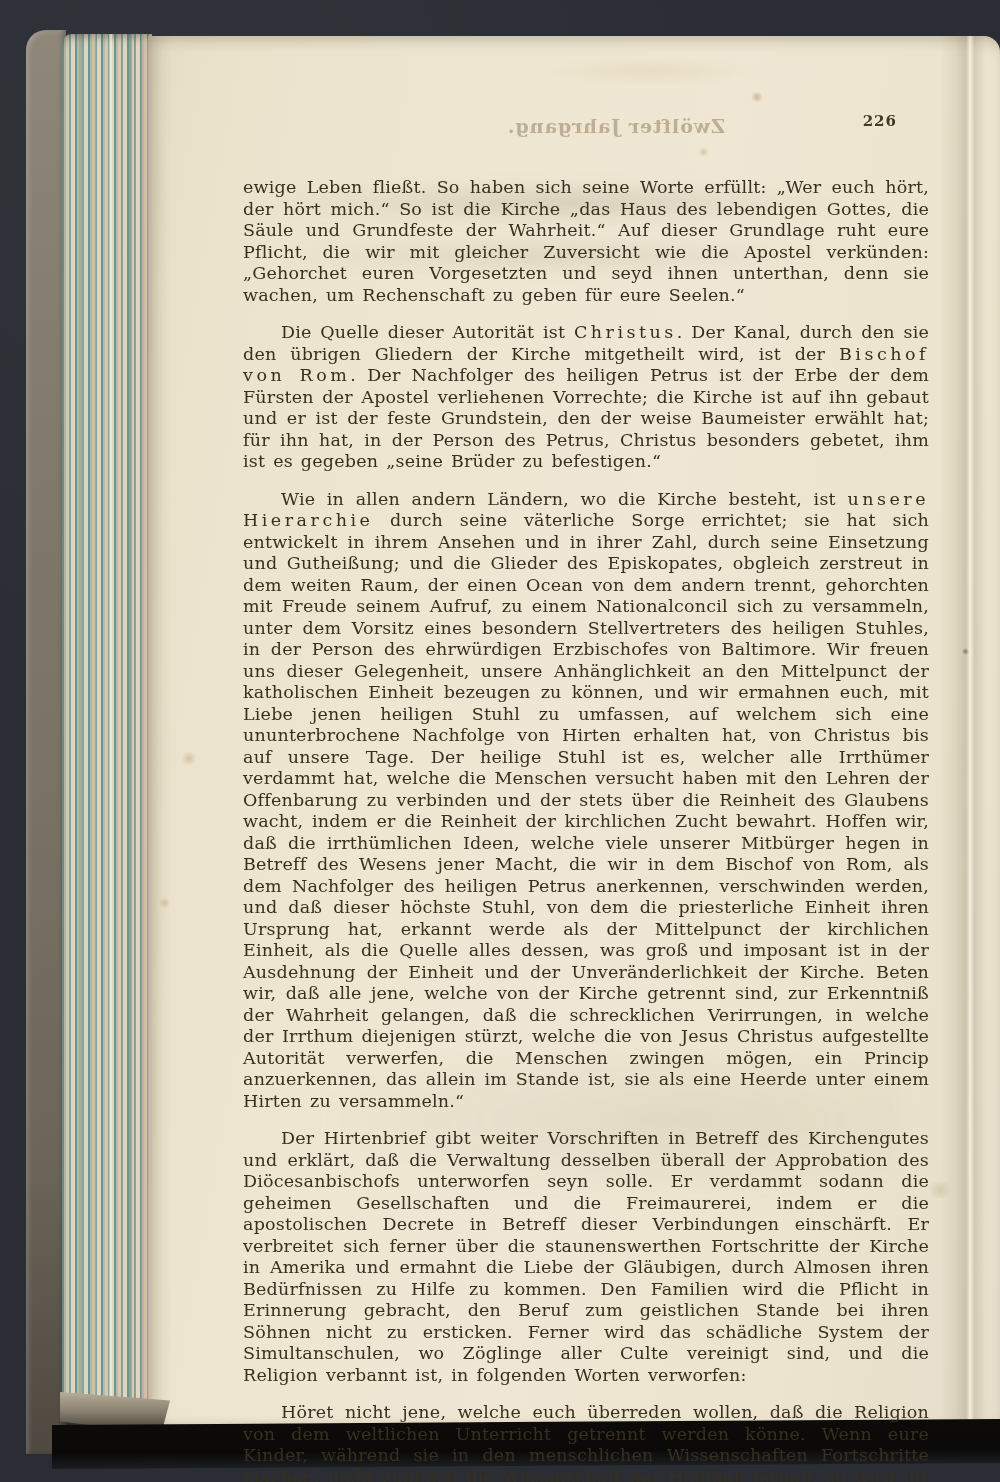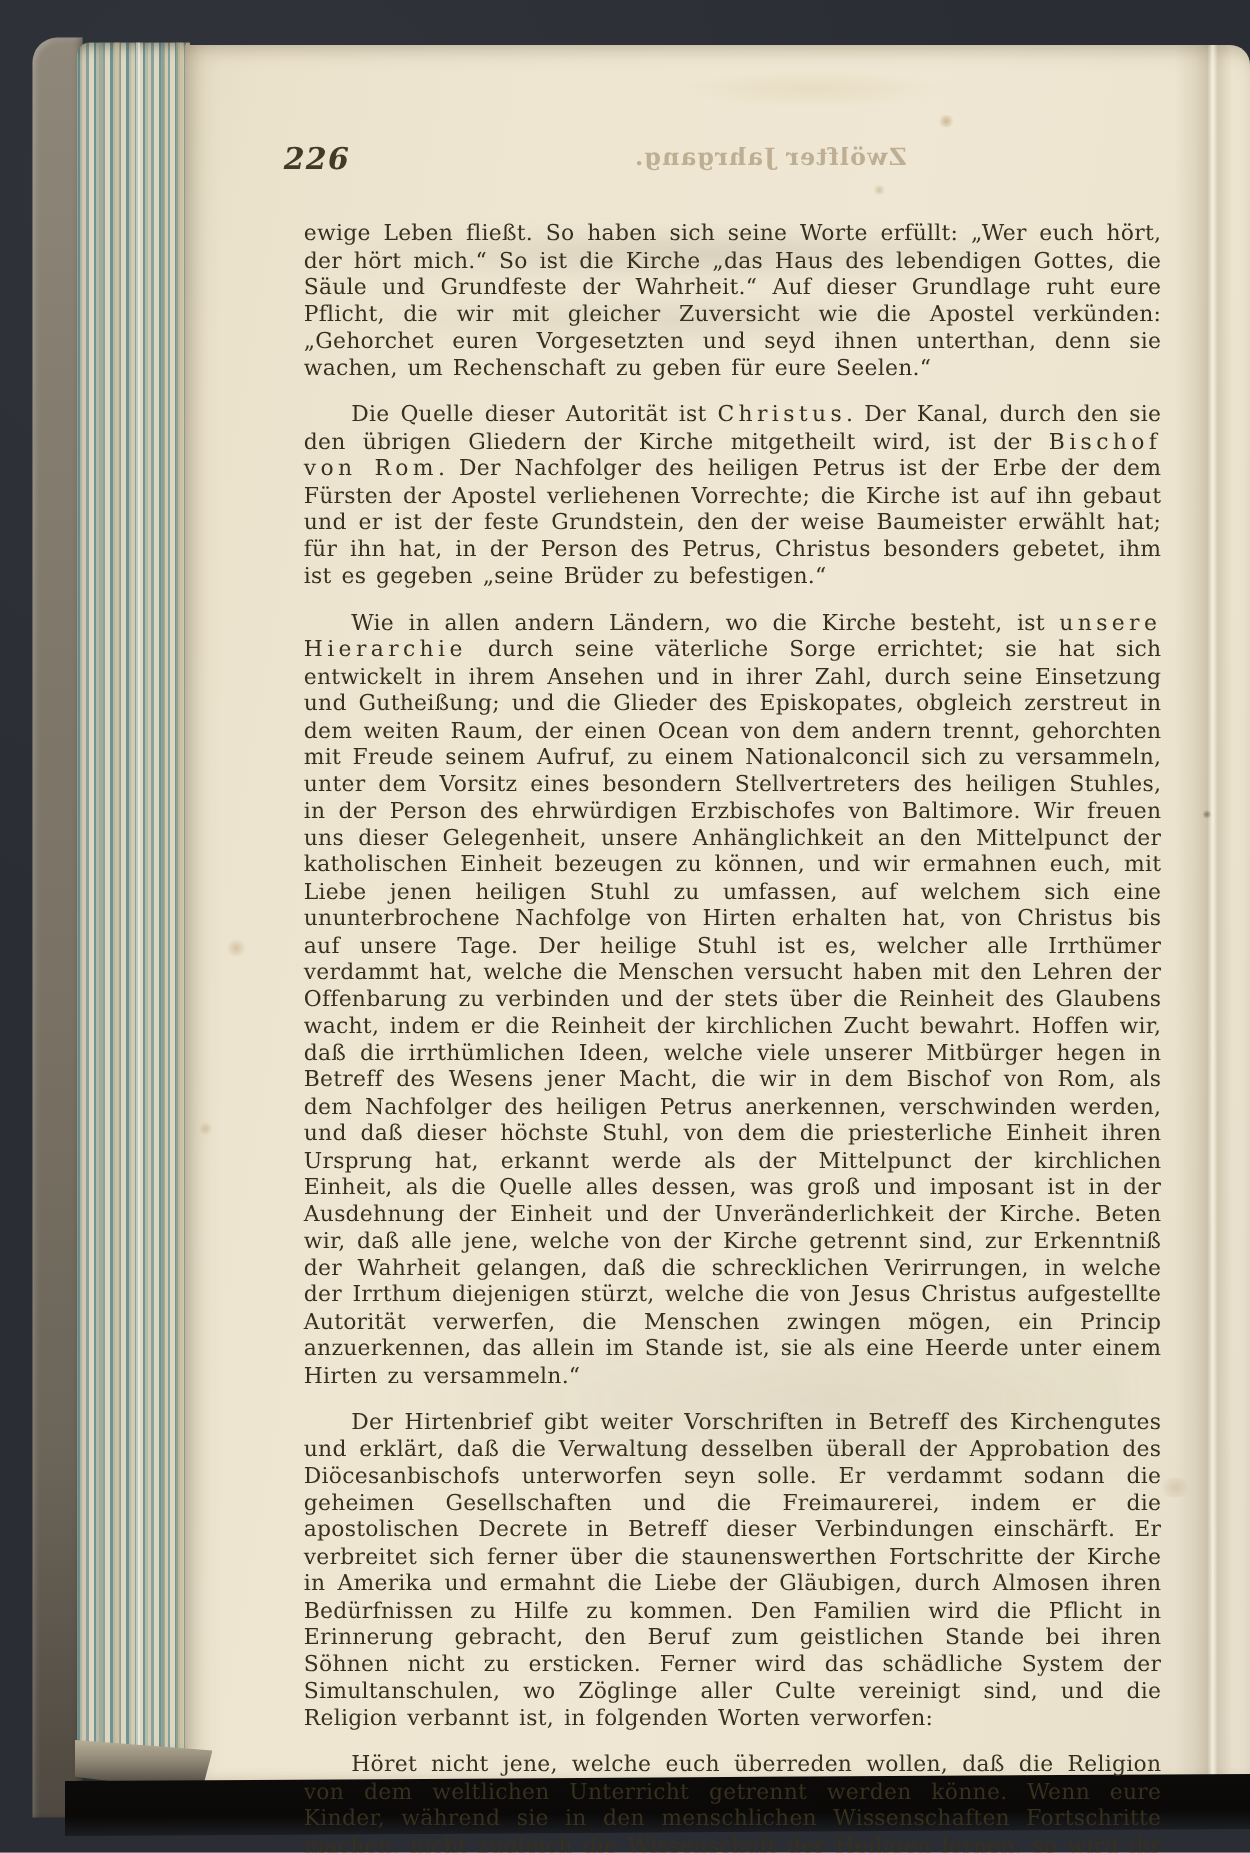--- a/index.html
+++ b/index.html
@@ -71,22 +71,22 @@
   .corner-tip{
     position:absolute;left:60px;top:1392px;width:110px;height:42px;
     background:linear-gradient(180deg,#b7ae97 0%,#8a8171 45%,#3a352d 100%);
     clip-path:polygon(0 0,100% 20%,92% 100%,0 70%);
   }
   
   .header-row{
     position:absolute;left:227px;top:112px;width:718px;height:34px;
   }
   .page-number{
-    position:absolute;left:0;right:48px;text-align:left;
-    font-size:24px;font-weight:bold;letter-spacing:1px;color:#453a28;font-style:italic;
+    position:absolute;left:0;right:48px;text-align:right;
+    font-size:15px;font-weight:bold;letter-spacing:1px;color:#453a28;
   }
   .bleed-header{
     position:absolute;left:0;right:-60px;top:3px;text-align:center;
     transform:scaleX(-1);
     font-size:19px;font-weight:bold;color:rgba(141,119,85,.50);
     filter:blur(0.6px);letter-spacing:1px;
   }
   
   .text-column{
     position:absolute;left:227px;top:161px;width:718px;

